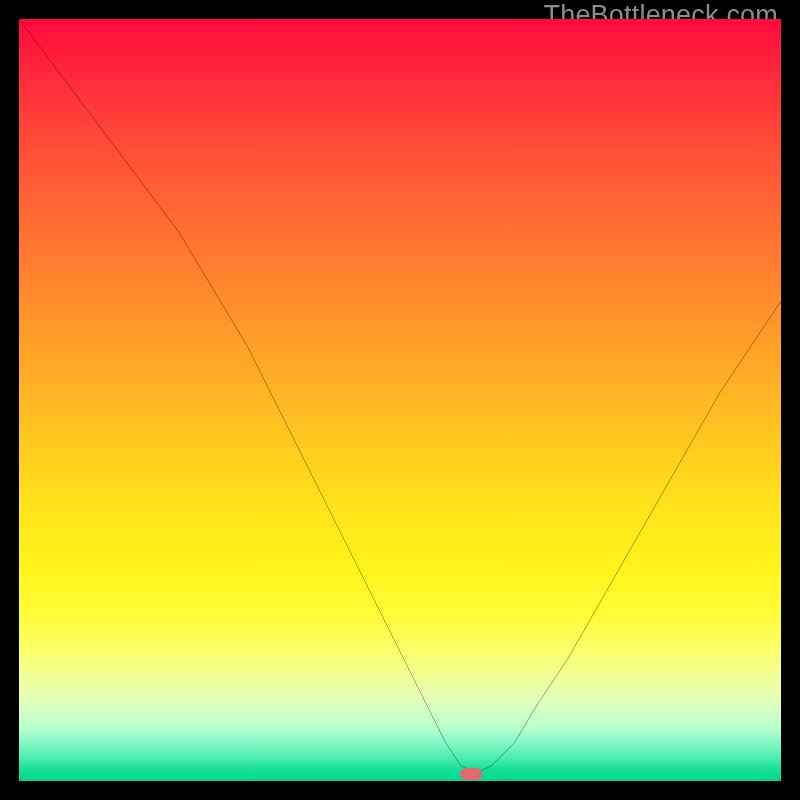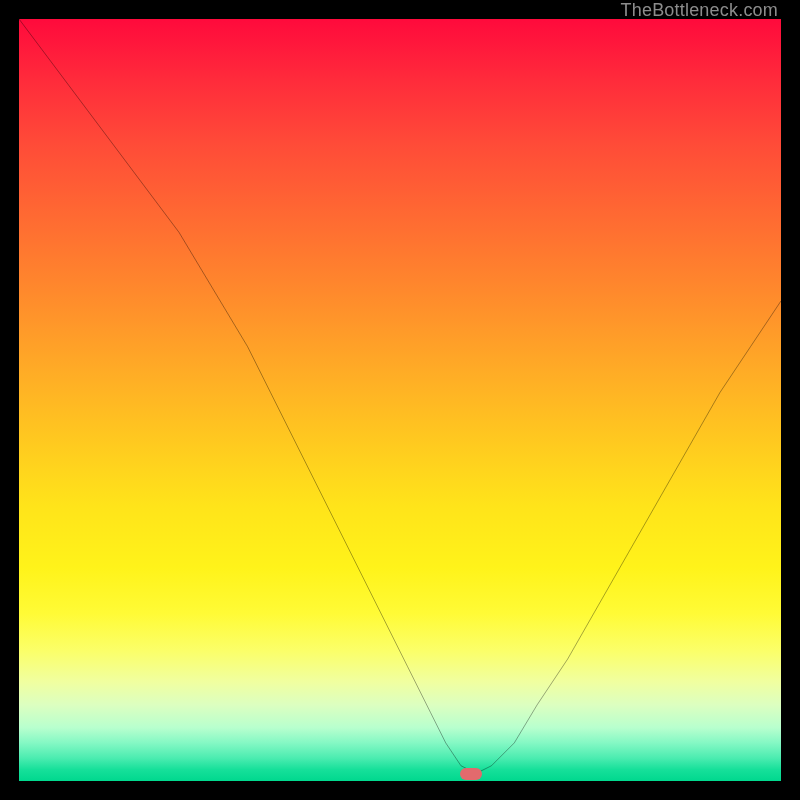--- a/index.html
+++ b/index.html
@@ -60,21 +60,21 @@
     border-radius: 6px;
     background: #e26a6d;
     transform: translate(-50%, -50%);
   }
   .watermark {
     position: absolute;
     top: 0px;
     right: 22px;
     color: #8c8c8c;
     font-family: Arial, Helvetica, sans-serif;
-    font-size: 18px;
+    font-size: 27px;
     letter-spacing: 0.2px;
   }
 </style>
 </head>
 <body>
 
 <div class="frame">
   <div class="watermark">TheBottleneck.com</div>
   <div class="plot-area">
     <div class="gradient-bg"></div>

